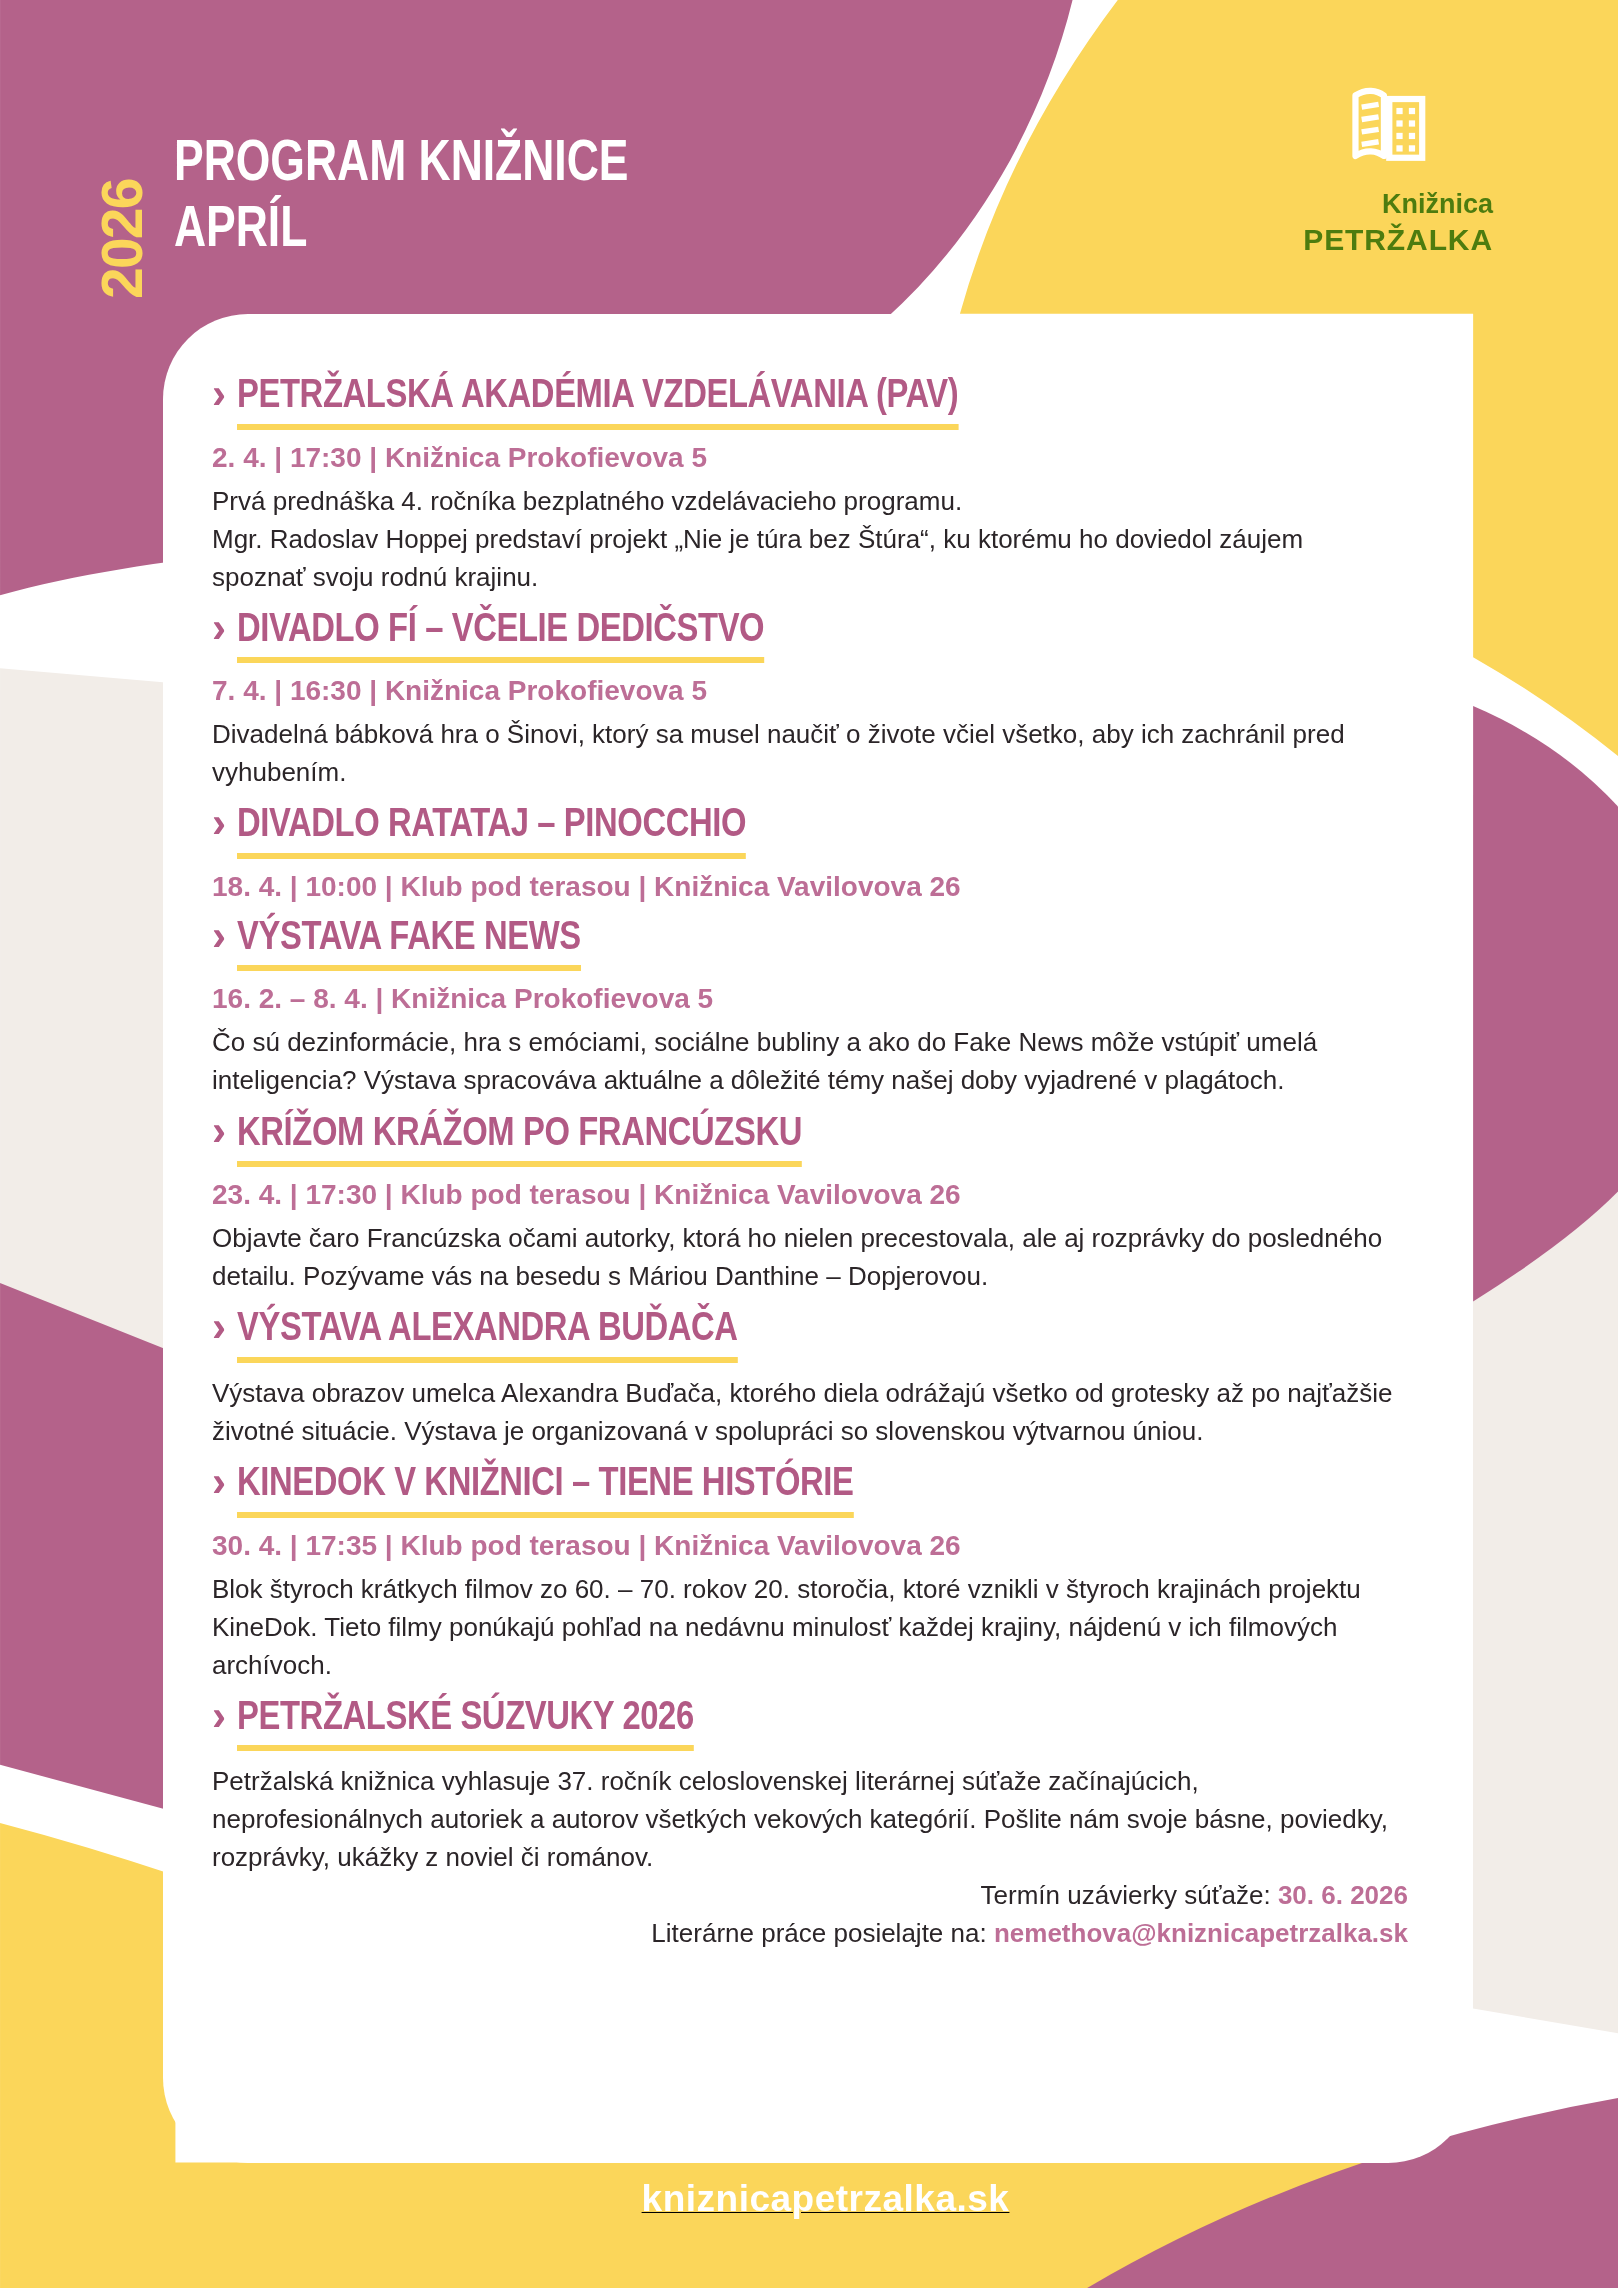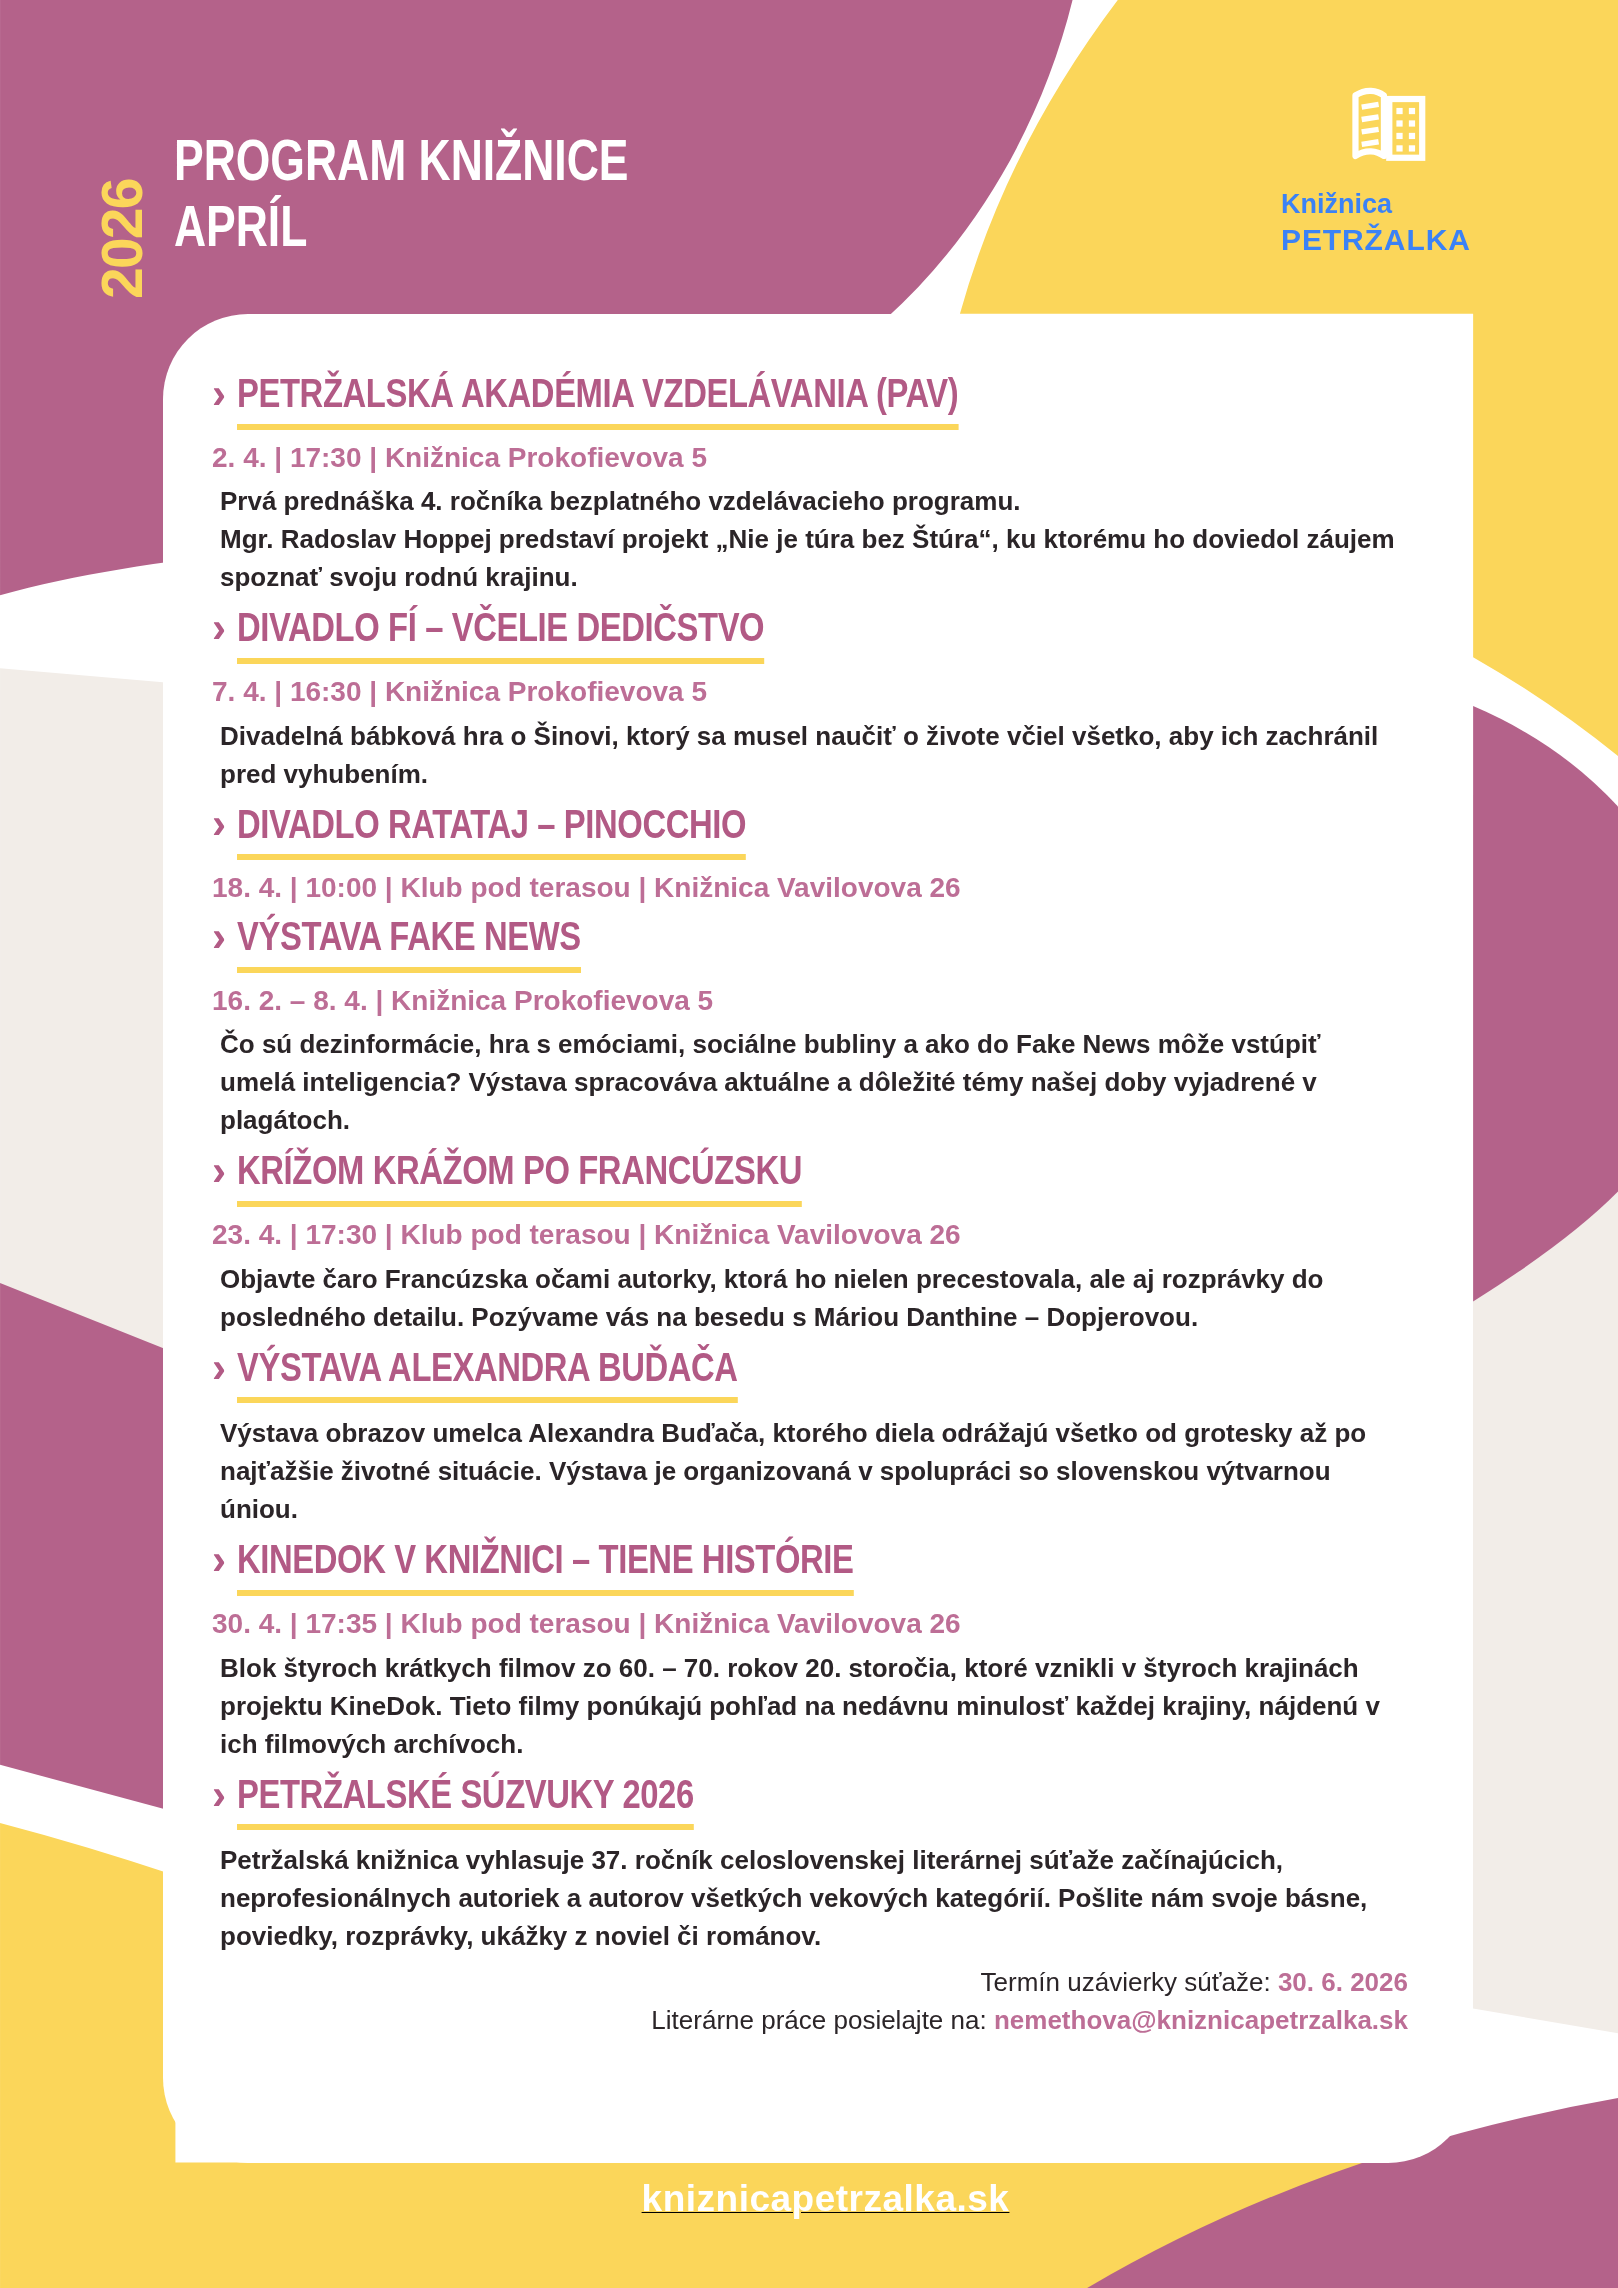--- a/index.html
+++ b/index.html
@@ -21,21 +21,21 @@
   }
   .brand-title{
     position:absolute;left:174px;top:127px;
     font-size:57px;font-weight:bold;color:#ffffff;
     line-height:1.16;letter-spacing:0px;
     transform:scaleX(0.78);transform-origin:left top;
     white-space:nowrap;
   }
   .logo{
     position:absolute;left:1281px;top:83px;width:212px;
-    text-align:left;color:#3b82f6;
+    text-align:right;color:#4d7c0f;
   }
   .logo svg{display:block;margin:0 auto 16.6px auto;}
   .logo-line1{font-size:27px;font-weight:bold;display:block;}
   .logo-line2{font-size:30px;font-weight:bold;letter-spacing:0.9px;display:block;margin-top:3.7px;}
 
   
   .card{
     position:absolute;left:163px;top:314px;width:1310px;height:1849px;
     background:#ffffff;border-radius:85px;
     box-sizing:border-box;
@@ -55,24 +55,23 @@
     letter-spacing:-0.5px;line-height:1.08;
     padding-bottom:8.3px;border-bottom:6.5px solid var(--yellow);
     white-space:nowrap;
   }
   .edate{
     font-size:28px;font-weight:bold;color:var(--pink-date);
     margin:0 0 7.4px 0;line-height:1.2;
   }
   .ebody{
     font-size:26px;color:var(--body-text);
-    line-height:38px;margin:8px;
+    line-height:38px;margin:0;
     white-space:pre-line;
     max-width:1191px;
-    font-weight:bold;
   }
   .emeta{font-size:26px;color:var(--body-text);line-height:38px;margin:0;text-align:right;}
   .pink-strong{font-weight:bold;color:var(--pink-date);text-decoration:none;}
 
   
   .footer{
     position:absolute;left:16px;top:2178px;width:100%;
     text-align:center;
     text-decoration:underline;
   }

